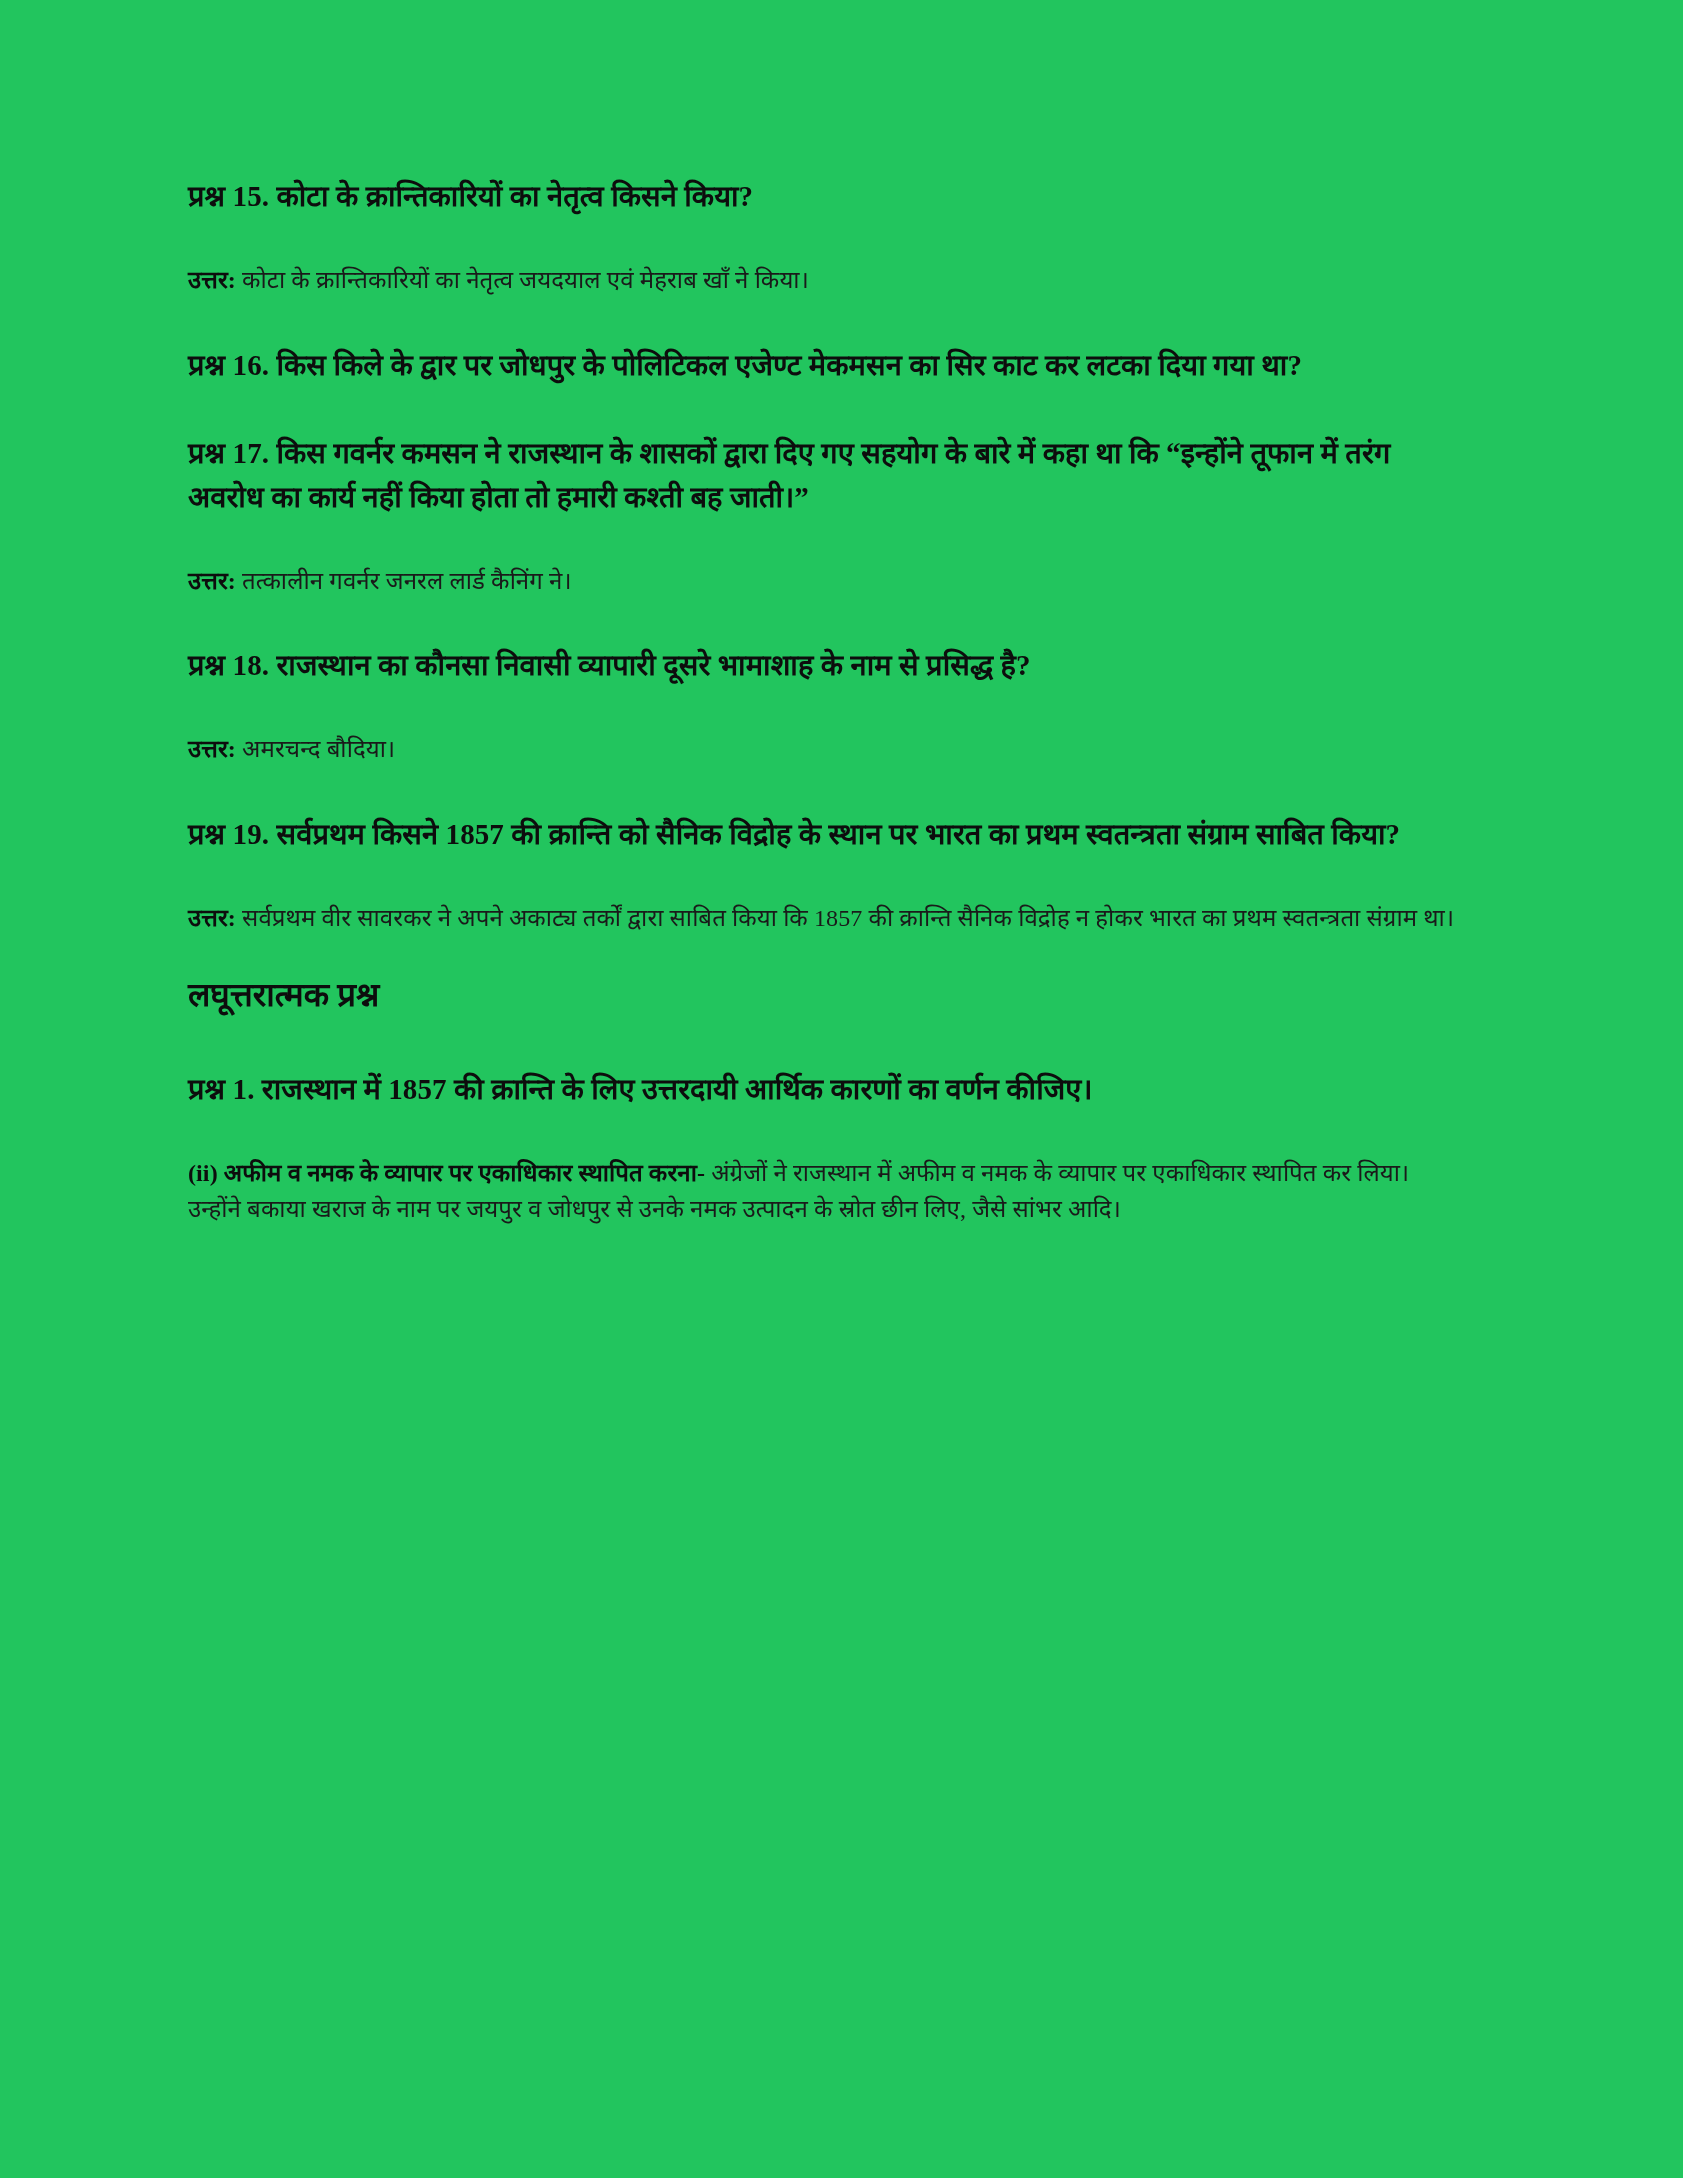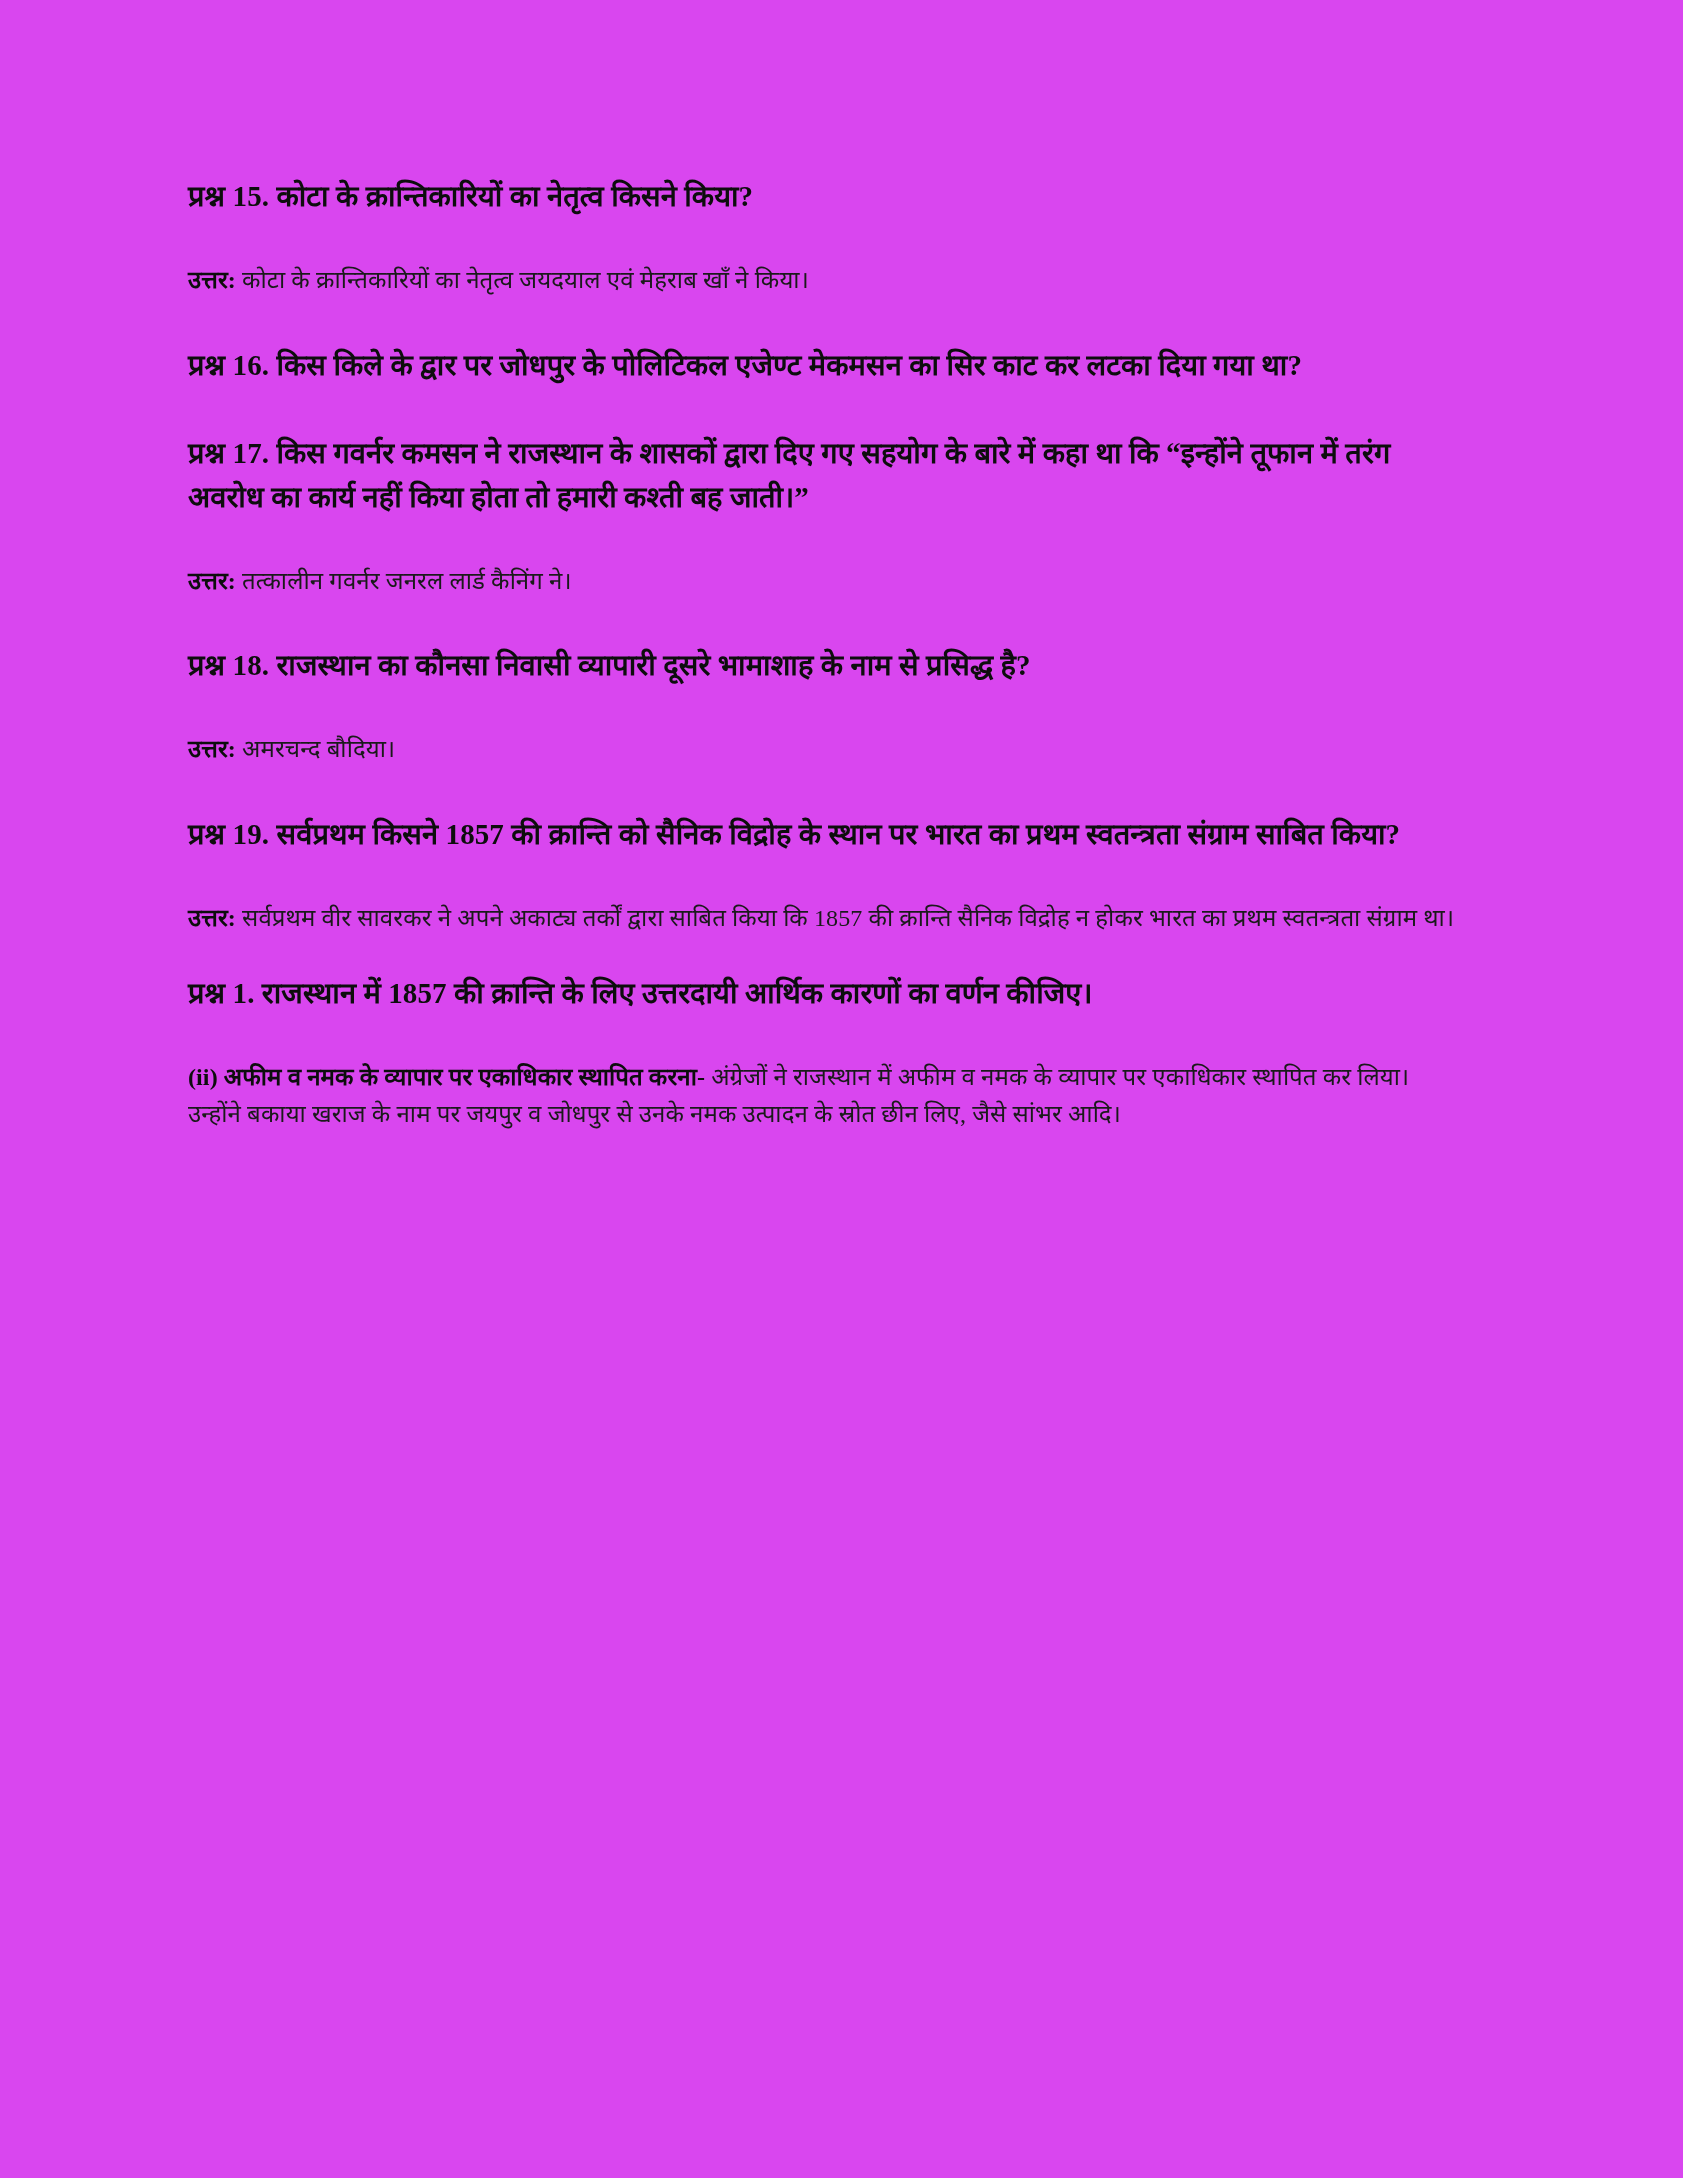--- a/index.html
+++ b/index.html
@@ -11,21 +11,21 @@
     width: 1683px;
     height: 2178px;
     font-family: "Liberation Serif", "DejaVu Serif", serif;
     color: #111111;
     -webkit-font-smoothing: antialiased;
   }
   .page {
     position: relative;
     width: 1683px;
     height: 2178px;
-    background: #d946ef;
+    background: #22c55e;
     box-sizing: border-box;
     padding: 174px 218px 0 188px;
   }
   .content {
     width: 1277px;
   }
   
   .q-block {
     font-weight: bold;
     font-size: 29px;
@@ -77,20 +77,21 @@
     <p class="a-block"><span class="lead">उत्तर:</span><span> तत्कालीन गवर्नर जनरल लार्ड कैनिंग ने।</span></p>
 
     <p class="q-block"><span class="lead">प्रश्न 18.</span><span> राजस्थान का कौनसा निवासी व्यापारी दूसरे भामाशाह के नाम से प्रसिद्ध है?</span></p>
 
     <p class="a-block"><span class="lead">उत्तर:</span><span> अमरचन्द बौदिया।</span></p>
 
     <p class="q-block"><span class="lead">प्रश्न 19.</span><span> सर्वप्रथम किसने 1857 की क्रान्ति को सैनिक विद्रोह के स्थान पर भारत का प्रथम स्वतन्त्रता संग्राम साबित किया?</span></p>
 
     <p class="a-block extra"><span class="lead">उत्तर:</span><span> सर्वप्रथम वीर सावरकर ने अपने अकाट्य तर्कों द्वारा साबित किया कि 1857 की क्रान्ति सैनिक विद्रोह न होकर भारत का प्रथम स्वतन्त्रता संग्राम था।</span></p>
 
+    <h2 class="section-heading">लघूत्तरात्मक प्रश्न</h2>
 
     <p class="q-block"><span class="lead">प्रश्न 1.</span><span> राजस्थान में 1857 की क्रान्ति के लिए उत्तरदायी आर्थिक कारणों का वर्णन कीजिए।</span></p>
 
 
     <p class="a-block"><span class="lead">(ii) अफीम व नमक के व्यापार पर एकाधिकार स्थापित करना-</span><span> अंग्रेजों ने राजस्थान में अफीम व नमक के व्यापार पर एकाधिकार स्थापित कर लिया। उन्होंने बकाया खराज के नाम पर जयपुर व जोधपुर से उनके नमक उत्पादन के स्रोत छीन लिए, जैसे सांभर आदि।</span></p>
 
   </div>
 </div>
 
 

